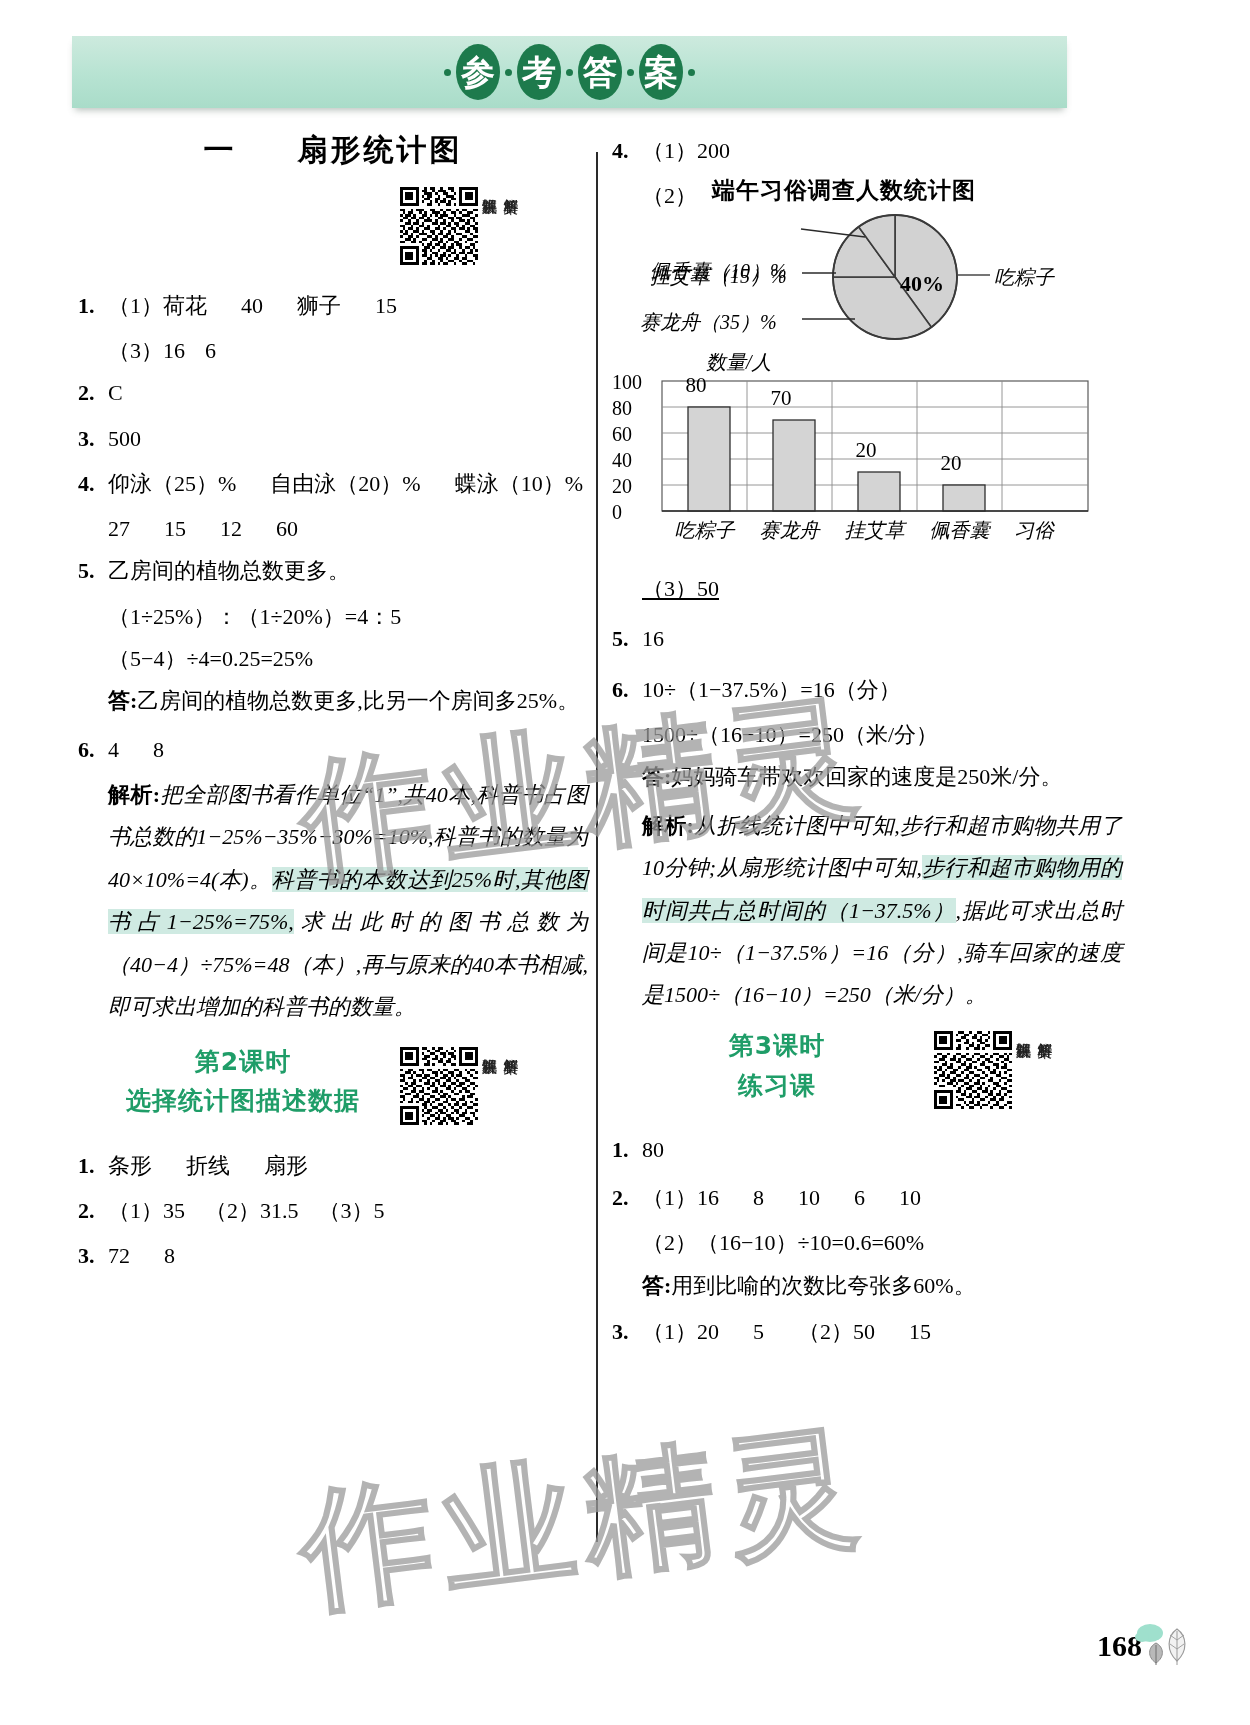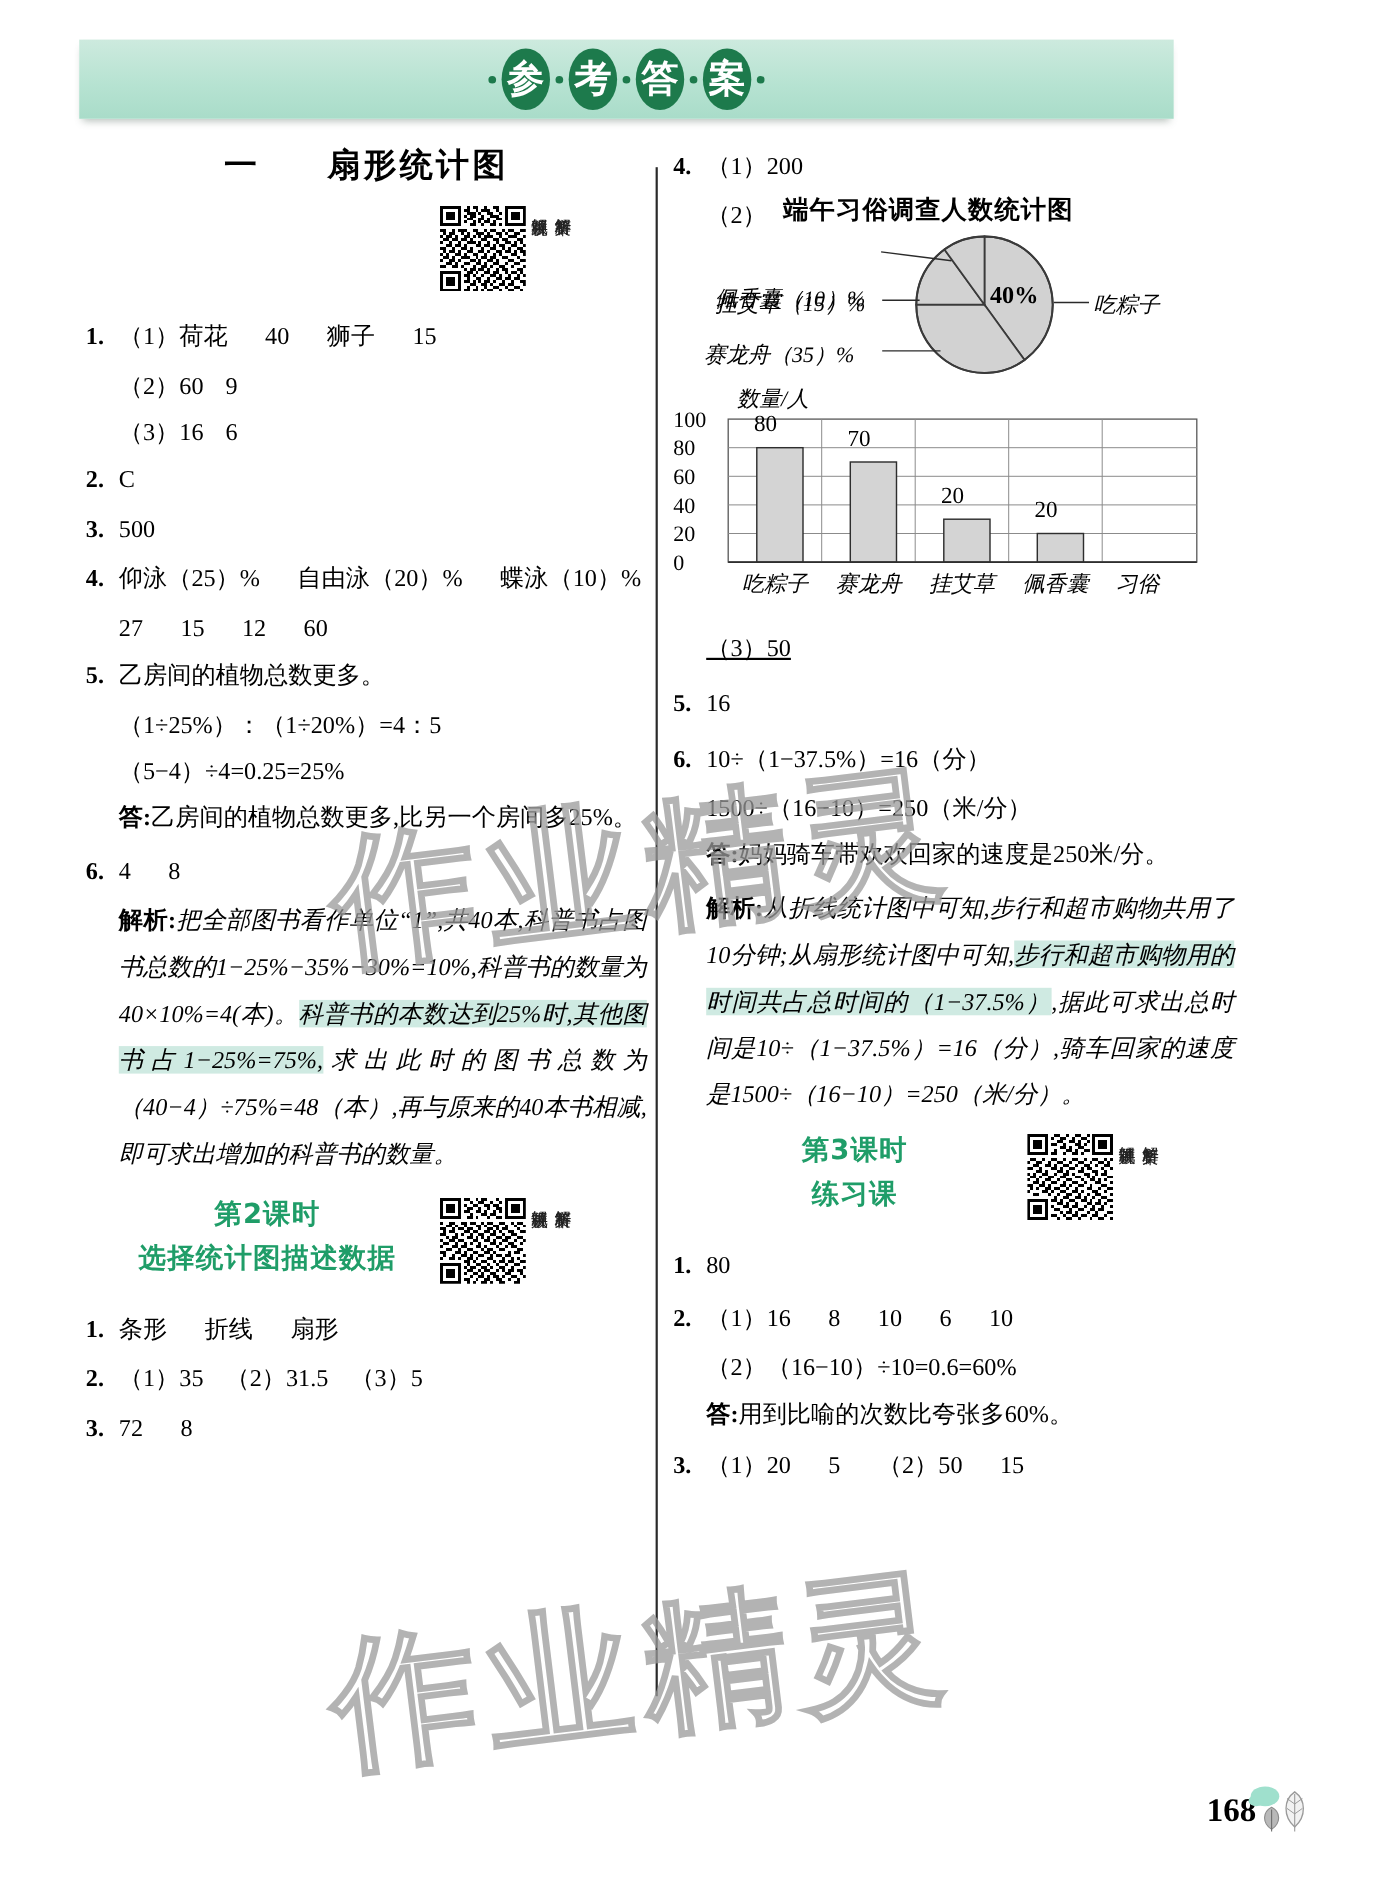--- a/index.html
+++ b/index.html
@@ -105,21 +105,21 @@
   }
   .pie-inner-label {
     position: absolute; font-size: 22px; font-weight: bold;
     font-family: "Liberation Serif", serif;
   }
 
   
   #bar-wrap { position: relative; height: 215px; margin-top: 2px; }
   .axis-name {
     position: absolute; font-size: 20px;
-    font-family: "Liberation Serif", serif; font-style: italic;
+    font-family: "Liberation Serif", serif; font-style: italic; margin-left: 36px;
   }
   .ytick {
     position: absolute; font-size: 20px; width: 42px;
     font-family: "Liberation Serif", serif;
   }
   .xcat {
     position: absolute; font-size: 20px; text-align: center;
     font-family: "Liberation Serif", serif; font-style: italic;
   }
   .barval {
@@ -402,23 +402,20 @@
       </div>
     </div>
 
     <div class="item">
       <span class="num">1.</span>
       <span class="body">
         <span>（1）荷花</span><span class="sp3"></span><span>40</span><span class="sp3"></span><span>狮子</span><span class="sp3"></span><span>15</span>
       </span>
     </div>
     <div class="ln">
-      <span>（2）60</span><span class="sp2"></span><span>9</span>
-    </div>
-    <div class="ln">
       <span>（3）16</span><span class="sp2"></span><span>6</span>
     </div>
 
     <div class="item">
       <span class="num">2.</span>
       <span class="body">C</span>
     </div>
 
     <div class="item">
       <span class="num">3.</span>
@@ -720,21 +717,21 @@
 
         <line x1="189" y1="20" x2="253" y2="28" stroke="#2a2a2a" stroke-width="1.3"></line>
         <line x1="190" y1="64" x2="224" y2="64" stroke="#2a2a2a" stroke-width="1.3"></line>
         <line x1="190" y1="110" x2="243" y2="110" stroke="#2a2a2a" stroke-width="1.3"></line>
         <line x1="346" y1="66" x2="378" y2="66" stroke="#2a2a2a" stroke-width="1.3"></line>
       </svg>
 
       <span class="pie-label" style="left:38px; top:44px;margin-top:39px;">佩香囊（10）%</span>
       <span class="pie-label" style="left:38px; top:88px;">挂艾草（15）%</span>
       <span class="pie-label" style="left:28px; top:134px;text-align:right;">赛龙舟（35）%</span>
-      <span class="pie-inner-label" style="left:288px; top:80px;">40%</span>
+      <span class="pie-inner-label" style="left:288px; top:96px;">40%</span>
       <span class="pie-label" style="left:382px; top:89px; font-style:italic;">吃粽子</span>
     </div>
 
     <div id="bar-wrap">
       <span class="axis-name" style="left:58px; top:0px;">数量/人</span>
 
       <span class="ytick" style="left:0px;   top:22px;">100</span>
       <span class="ytick" style="left:0px;   top:48px;">80</span>
       <span class="ytick" style="left:0px;   top:74px;">60</span>
       <span class="ytick" style="left:0px;   top:100px;">40</span>

